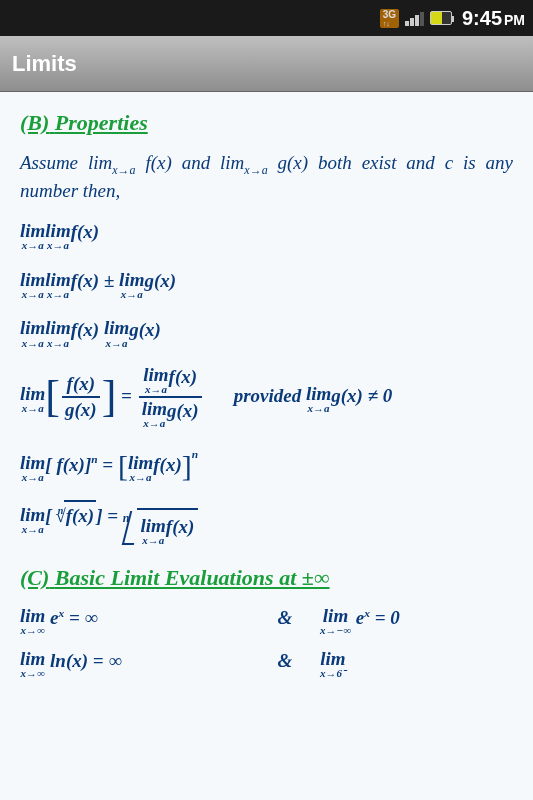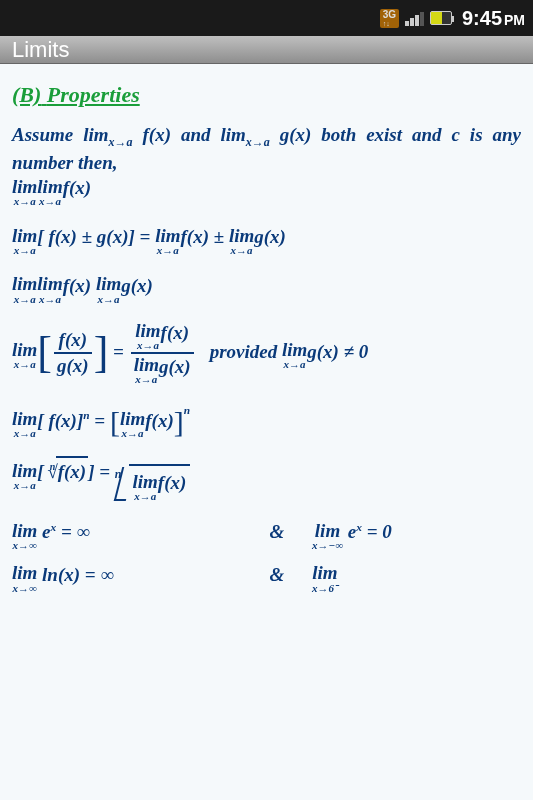--- a/index.html
+++ b/index.html
@@ -44,51 +44,52 @@
   }
   .battery::after{
     content:''; position:absolute; right:-3px; top:4px;
     width:2px; height:6px; background:#ccc;
   }
   .battery-fill{ width:55%; height:100%; background:#d4d815;}
   .clock { font-size: 20px; font-weight: bold; color:#fff; margin-left:4px;}
   .clock small{ font-size:14px; margin-left:2px;}
 
   .title-bar {
-    height: 28px;
+    height: 56px;
     background: linear-gradient(#bfbfbf, #8e8e8e);
     display: flex;
     align-items: center;
     padding: 0 12px;
     color: #fff;
     font-family: Arial, sans-serif;
     font-size: 22px;
-    font-weight: 400;
+    font-weight: 700;
     border-bottom: 1px solid #666;
   }
 
   .content {
-    padding: 10px 12px;
+    padding: 10px 20px;
     font-size: 18px;
     color: #0a3a7a;
     line-height: 1.35;
   }
   .section-head {
     color: #1a9e3a;
     font-weight: bold;
     font-style: italic;
     text-decoration: underline;
     margin: 6px 0 12px;
     font-size: 22px;
   }
   .intro {
     color: #0a3a7a;
-    font-weight: bold;
+    font-weight: normal;
     font-style: italic;
     text-align: justify;
+    margin-bottom: 16px;
     font-size: 19px;
   }
   .formula {
     font-weight: bold;
     font-style: italic;
     white-space: nowrap;
     margin-bottom: 18px;
     font-size: 19px;
   }
   .row3 {
@@ -108,21 +109,21 @@
   .lim .bot{ display:block; font-size:11px; font-weight:bold;}
 
   .frac{ display:inline-block; text-align:center; vertical-align:middle; line-height:1.05; margin:0 2px;}
   .frac .num{ display:block; border-bottom:2px solid #0a3a7a; padding:0 3px 2px;}
   .frac .den{ display:block; padding:2px 3px 0;}
 
   .bigbr{ font-size:44px; vertical-align:middle; font-style:normal; font-weight:normal; line-height:0;}
   .medbr{ font-size:30px; vertical-align:middle; font-style:normal; font-weight:normal; line-height:0;}
 
   sup{ font-size:0.6em;}
-  .provided{ margin-left:14px; font-style:italic; font-weight:bold;}
+  .provided{ margin-left:30px; font-style:italic; font-weight:bold;}
 
   .root{ display:inline-block; position:relative;text-align:right;}
   .root .surd{ font-size:19px;}
   .root .radicand{ border-top:2px solid #0a3a7a; display:inline-block; padding:1px 2px 0; margin-left:-2px;}
   .root .idx{ font-size:10px; position:relative; top:-8px; left:6px; margin-right:-2px;}
 
   .bigroot{ display:inline-flex; align-items:center;}
   .bigroot .idx{ font-size:12px; align-self:flex-start; margin-top:2px; margin-right:-4px;}
   .bigroot .surd-shape{
     display:inline-block;
@@ -170,21 +171,21 @@
 
   <div class="intro">
     <span>Assume  </span><span><span>lim</span><sub style="font-size:12px">x→a</sub></span><span> f(x)  and  </span><span><span>lim</span><sub style="font-size:12px">x→a</sub></span><span> g(x)  both  exist and c is any number then,</span>
   </div>
 
   <div class="formula">
     <span class="lim"><span class="top">lim</span><span class="bot">x→a</span></span><span class="lim"><span class="top">lim</span><span class="bot">x→a</span></span><span>f(x)</span>
   </div>
 
   <div class="formula">
-    <span class="lim"><span class="top">lim</span><span class="bot">x→a</span></span><span>[ f(x) ± g(x)] = </span><span class="lim"><span class="top">lim</span><span class="bot">x→a</span></span><span>f(x) ± </span><span class="lim"><span class="top">lim</span><span class="bot">x→a</span></span><span>g(x)</span>
+    <span class="lim"><span class="top">lim</span><span class="bot">x→a</span></span><span class="lim"><span class="top">lim</span><span class="bot">x→a</span></span><span>f(x) ± </span><span class="lim"><span class="top">lim</span><span class="bot">x→a</span></span><span>g(x)</span>
   </div>
 
   <div class="formula">
     <span class="lim"><span class="top">lim</span><span class="bot">x→a</span></span><span class="lim"><span class="top">lim</span><span class="bot">x→a</span></span><span>f(x) </span><span class="lim"><span class="top">lim</span><span class="bot">x→a</span></span><span>g(x)</span>
   </div>
 
   <div class="formula">
     <span class="lim"><span class="top">lim</span><span class="bot">x→a</span></span><span class="bigbr">[</span><span class="frac"><span class="num">f(x)</span><span class="den">g(x)</span></span><span class="bigbr">]</span><span> = </span><span class="frac"><span class="num"><span class="lim"><span class="top">lim</span><span class="bot">x→a</span></span><span>f(x)</span></span><span class="den"><span class="lim"><span class="top">lim</span><span class="bot">x→a</span></span><span>g(x)</span></span></span><span class="provided"><span>provided  </span><span class="lim"><span class="top">lim</span><span class="bot">x→a</span></span><span>g(x) ≠ 0</span></span>
   </div>
 
@@ -193,20 +194,23 @@
   </div>
 
   <div class="formula">
     <span class="lim"><span class="top">lim</span><span class="bot">x→a</span></span>[<span class="root"><span class="idx">n</span><span class="surd">√</span><span class="radicand">f(x)</span></span>]<span> = </span><span class="bigroot">
         <span class="idx">n</span>
         <span class="surd-shape"></span>
         <span class="bar"><span class="lim"><span class="top">lim</span><span class="bot">x→a</span></span><span>f(x)</span></span>
       </span>
   </div>
 
+  <div class="section-head">
+    <span>(C)</span> <span>Basic Limit Evaluations at ±∞</span>
+  </div>
 
   <div class="row3">
     <div><span class="lim"><span class="top">lim</span><span class="bot">x→∞</span></span><span> e</span><sup>x</sup><span> = ∞</span></div>
     <div>&amp;</div>
     <div><span class="lim"><span class="top">lim</span><span class="bot">x→−∞</span></span><span> e</span><sup>x</sup><span> = 0</span></div>
   </div>
 
   <div class="row3">
     <div><span class="lim"><span class="top">lim</span><span class="bot">x→∞</span></span><span> ln(x) = ∞</span></div>
     <div>&amp;</div>

